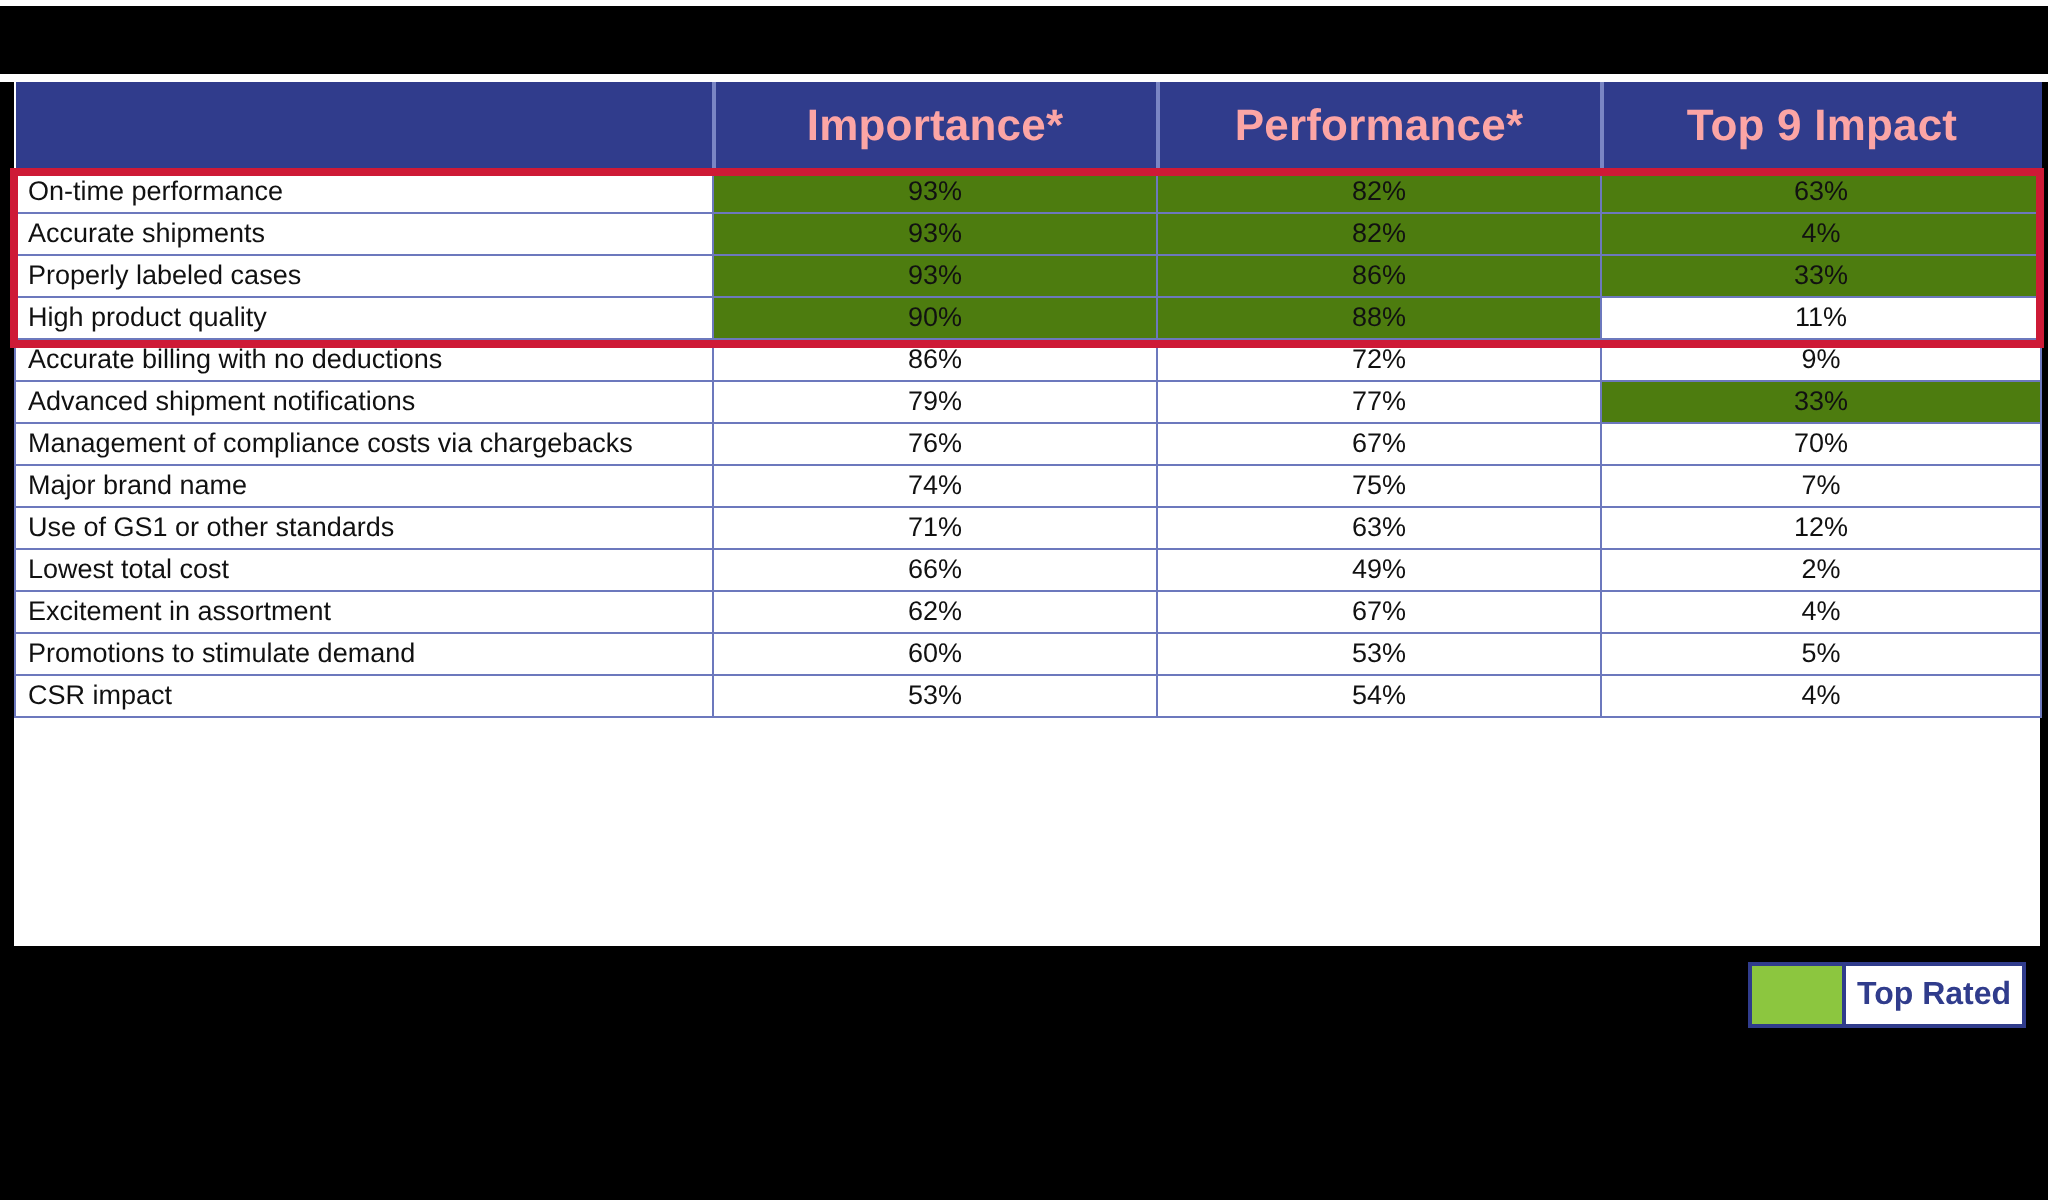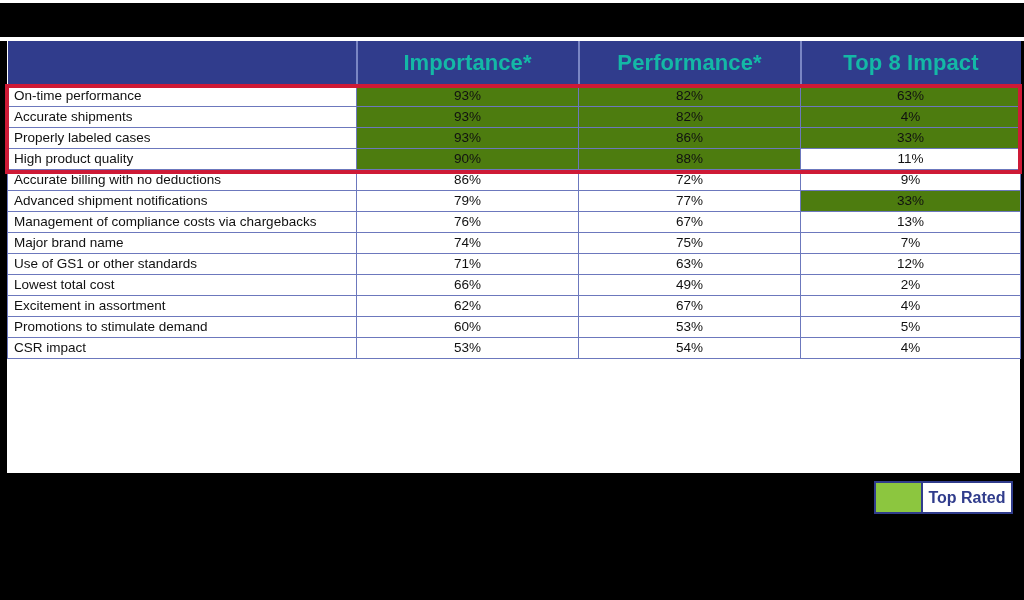--- a/index.html
+++ b/index.html
@@ -50,21 +50,21 @@
     border-collapse: collapse;
     table-layout: fixed;
   }
   col.c-label { width: 349px; }
   col.c-imp   { width: 222px; }
   col.c-perf  { width: 222px; }
   col.c-top3  { width: 220px; }
 
   thead th {
     background: #303C8C;
-    color: #14b8a6;
+    color: #fca5a5;
     height: 44px;
     font-size: 22px;
     font-weight: bold;
     text-align: center;
     border-right: 2px solid #7a86c4;
     border-left: 0;
     padding: 0;
     letter-spacing: .1px;
   }
   thead th.h-blank { border-right: 2px solid #7a86c4; }
@@ -146,21 +146,21 @@
         <col class="c-label">
           <col class="c-imp">
           <col class="c-perf">
           <col class="c-top3">
       </colgroup>
       <thead>
         <tr>
           <th class="h-blank"></th>
           <th>Importance*</th>
           <th>Performance*</th>
-          <th class="h-last">Top 8 Impact</th>
+          <th class="h-last">Top 9 Impact</th>
         </tr>
       </thead>
       <tbody id="tbody">
           <tr>
             <td class="label">On-time performance</td>
             <td class="num green">93%</td>
             <td class="num green">82%</td>
             <td class="num green last">63%</td>
           </tr>
           <tr>
@@ -190,21 +190,21 @@
           <tr>
             <td class="label">Advanced shipment notifications</td>
             <td class="num">79%</td>
             <td class="num">77%</td>
             <td class="num green last">33%</td>
           </tr>
           <tr>
             <td class="label">Management of compliance costs via chargebacks</td>
             <td class="num">76%</td>
             <td class="num">67%</td>
-            <td class="num last">13%</td>
+            <td class="num last">70%</td>
           </tr>
           <tr>
             <td class="label">Major brand name</td>
             <td class="num">74%</td>
             <td class="num">75%</td>
             <td class="num last">7%</td>
           </tr>
           <tr>
             <td class="label">Use of GS1 or other standards</td>
             <td class="num">71%</td>

